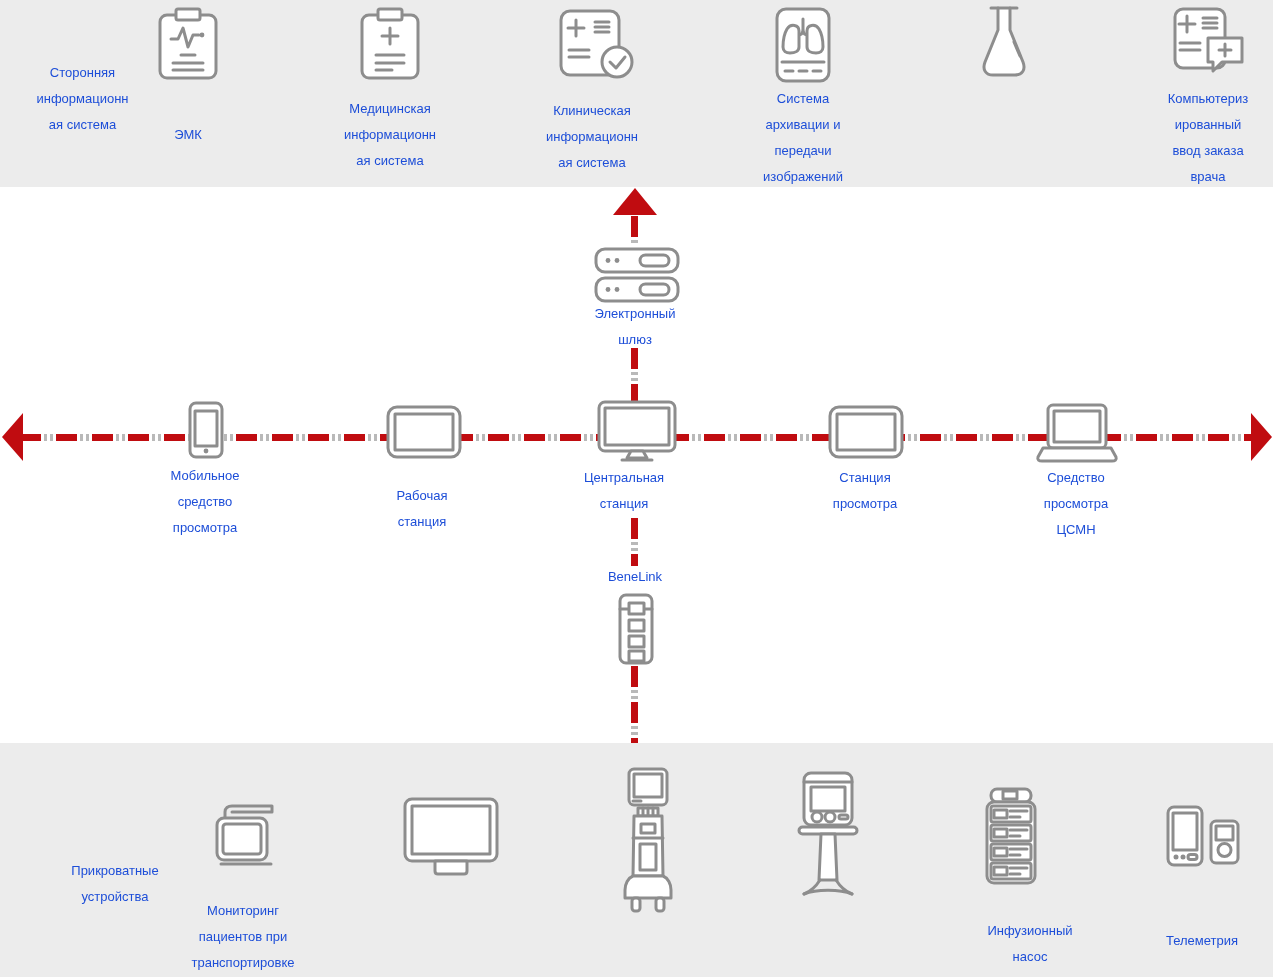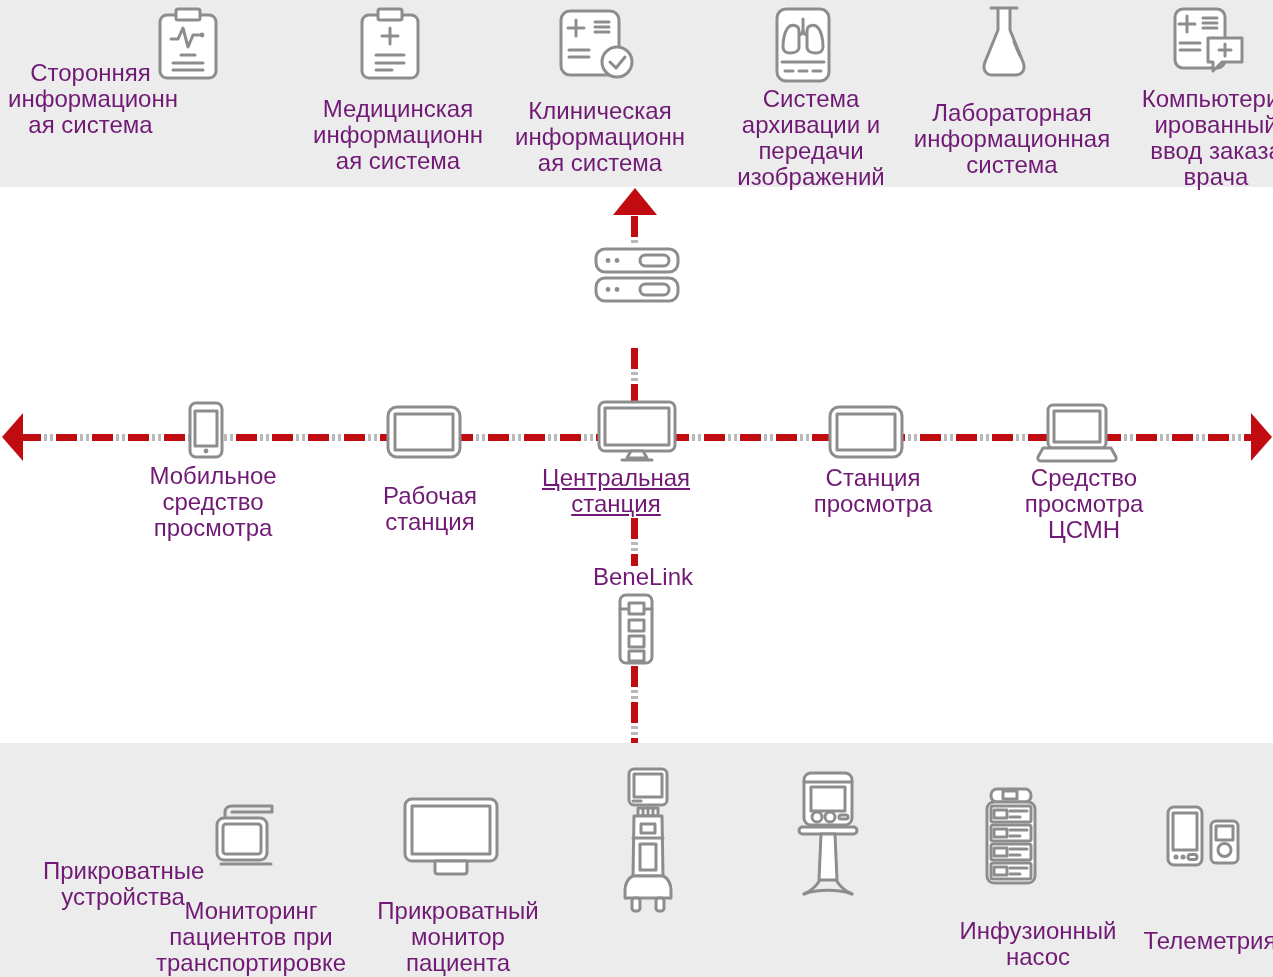--- a/index.html
+++ b/index.html
@@ -7,21 +7,21 @@
     position:relative;width:1273px;height:977px;background:#ffffff;
     font-family:"Liberation Sans",sans-serif;overflow:hidden;
     color:#3e3e3e;
   }
   .band{position:absolute;left:0;width:1273px;background:#ececec;}
   .band-top{top:0;height:187px;}
   .band-bottom{top:743px;height:234px;}
 
   .label{
     position:absolute;text-align:center;white-space:pre-line;
-    font-size:24px;line-height:26px;color:#701a75;padding-left:8px;
+    font-size:13px;line-height:26px;color:#1d4ed8;
   }
 
   
   .hline{
     position:absolute;height:7px;
     background:repeating-linear-gradient(to right,
       #c00c10 0 21px, transparent 21px 24px,
       #b9b9b9 24px 27px, transparent 27px 30px,
       #b9b9b9 30px 33px, transparent 33px 36px);
   }
@@ -69,20 +69,21 @@
     <svg width="62" height="76" viewBox="0 0 62 76">
       <rect class="stw" x="3" y="9" width="56" height="63" rx="7"></rect>
       <rect class="stw" x="19" y="3" width="24" height="11" rx="2"></rect>
       <polyline class="st" points="14,33 21,33 26,22 31,41 36,29 42,29"></polyline>
       <circle class="fg" cx="45" cy="29" r="2.4"></circle>
       <line class="st" x1="24" y1="49" x2="38" y2="49"></line>
       <line class="st" x1="16" y1="57" x2="46" y2="57"></line>
       <line class="st" x1="16" y1="64" x2="46" y2="64"></line>
     </svg>
   </div>
+  <div class="label" style="left:88px;top:122px;width:200px;">ЭМК</div>
 
   <div class="icon" style="left:359px;top:6px;">
     <svg width="62" height="76" viewBox="0 0 62 76">
       <rect class="stw" x="3" y="9" width="56" height="63" rx="7"></rect>
       <rect class="stw" x="19" y="3" width="24" height="11" rx="2"></rect>
       <line class="st" x1="31" y1="22" x2="31" y2="38"></line>
       <line class="st" x1="23" y1="30" x2="39" y2="30"></line>
       <line class="st" x1="17" y1="49" x2="45" y2="49"></line>
       <line class="st" x1="17" y1="57" x2="45" y2="57"></line>
       <line class="st" x1="17" y1="64" x2="33" y2="64"></line>
@@ -127,23 +128,20 @@
 передачи
 изображений</div>
 
   <div class="icon" style="left:972px;top:4px;">
     <svg width="64" height="78" viewBox="0 0 64 78">
       <path class="stw" d="M26,4 L26,26 L13,58 C10,66 14,71 21,71 L43,71 C50,71 54,66 51,58 L38,26 L38,4"></path>
       <line class="st" x1="19" y1="4" x2="45" y2="4"></line>
       <line class="st" x1="42" y1="38" x2="48" y2="52"></line>
     </svg>
   </div>
-  <div class="label" style="left:889px;top:100px;width:230px;">Лабораторная
-информационная
-система</div>
 
   <div class="icon" style="left:1172px;top:6px;">
     <svg width="74" height="74" viewBox="0 0 74 74">
       <rect class="stw" x="3" y="3" width="50" height="59" rx="8"></rect>
       <line class="st" x1="15" y1="10" x2="15" y2="26"></line>
       <line class="st" x1="7" y1="18" x2="23" y2="18"></line>
       <line class="st" x1="31" y1="12" x2="45" y2="12"></line>
       <line class="st" x1="31" y1="17" x2="45" y2="17"></line>
       <line class="st" x1="31" y1="22" x2="45" y2="22"></line>
       <line class="st" x1="8" y1="37" x2="28" y2="37"></line>
@@ -163,20 +161,22 @@
       <rect class="stw" x="3" y="4" width="82" height="23" rx="9"></rect>
       <circle class="fg" cx="15" cy="15.5" r="2.4"></circle>
       <circle class="fg" cx="24" cy="15.5" r="2.4"></circle>
       <rect class="st" x="47" y="10" width="29" height="11" rx="5.5"></rect>
       <rect class="stw" x="3" y="33" width="82" height="23" rx="9"></rect>
       <circle class="fg" cx="15" cy="44.5" r="2.4"></circle>
       <circle class="fg" cx="24" cy="44.5" r="2.4"></circle>
       <rect class="st" x="47" y="39" width="29" height="11" rx="5.5"></rect>
     </svg>
   </div>
+  <div class="label" style="left:535px;top:301px;width:200px;">Электронный
+шлюз</div>
 
   <div class="icon" style="left:187px;top:400px;">
     <svg width="38" height="60" viewBox="0 0 38 60">
       <rect class="stw" x="3" y="3" width="32" height="54" rx="6"></rect>
       <rect class="stw" x="8" y="11" width="22" height="35"></rect>
       <circle class="fg" cx="19" cy="51" r="2.4"></circle>
     </svg>
   </div>
   <div class="label" style="left:105px;top:463px;width:200px;">Мобильное
 средство
@@ -192,21 +192,21 @@
 станция</div>
 
   <div class="icon" style="left:596px;top:399px;">
     <svg width="82" height="64" viewBox="0 0 82 64">
       <rect class="stw" x="3" y="3" width="76" height="49" rx="6"></rect>
       <rect class="stw" x="9" y="9" width="64" height="37"></rect>
       <path class="stw" d="M35,52 L31,59 L51,59 L47,52 Z"></path>
       <line class="st" x1="26" y1="61" x2="56" y2="61"></line>
     </svg>
   </div>
-  <div class="label" style="left:508px;top:465px;width:200px;text-decoration:underline;">Центральная
+  <div class="label" style="left:524px;top:465px;width:200px;">Центральная
 станция</div>
 
   <div class="icon" style="left:827px;top:404px;">
     <svg width="78" height="56" viewBox="0 0 78 56">
       <rect class="stw" x="3" y="3" width="72" height="50" rx="9"></rect>
       <rect class="stw" x="10" y="10" width="58" height="36"></rect>
     </svg>
   </div>
   <div class="label" style="left:765px;top:465px;width:200px;">Станция
 просмотра</div>
@@ -249,23 +249,20 @@
 пациентов при
 транспортировке</div>
 
   <div class="icon" style="left:402px;top:796px;">
     <svg width="98" height="82" viewBox="0 0 98 82">
       <rect class="stw" x="3" y="3" width="92" height="62" rx="7"></rect>
       <rect class="stw" x="10" y="10" width="78" height="48"></rect>
       <path class="stw" d="M33,65 L33,75 C33,77 34,78 36,78 L62,78 C64,78 65,77 65,75 L65,65 Z"></path>
     </svg>
   </div>
-  <div class="label" style="left:350px;top:898px;width:200px;">Прикроватный
-монитор
-пациента</div>
 
   <div class="icon" style="left:620px;top:766px;">
     <svg width="56" height="148" viewBox="0 0 56 148">
       <rect class="stw" x="9" y="3" width="38" height="36" rx="5"></rect>
       <rect class="stw" x="14" y="8" width="28" height="23"></rect>
       <line class="st" x1="13" y1="35" x2="21" y2="35"></line>
       <rect class="stw" x="18" y="42" width="20" height="8"></rect>
       <line class="st" x1="23" y1="42" x2="23" y2="50"></line>
       <line class="st" x1="28" y1="42" x2="28" y2="50"></line>
       <line class="st" x1="33" y1="42" x2="33" y2="50"></line>

